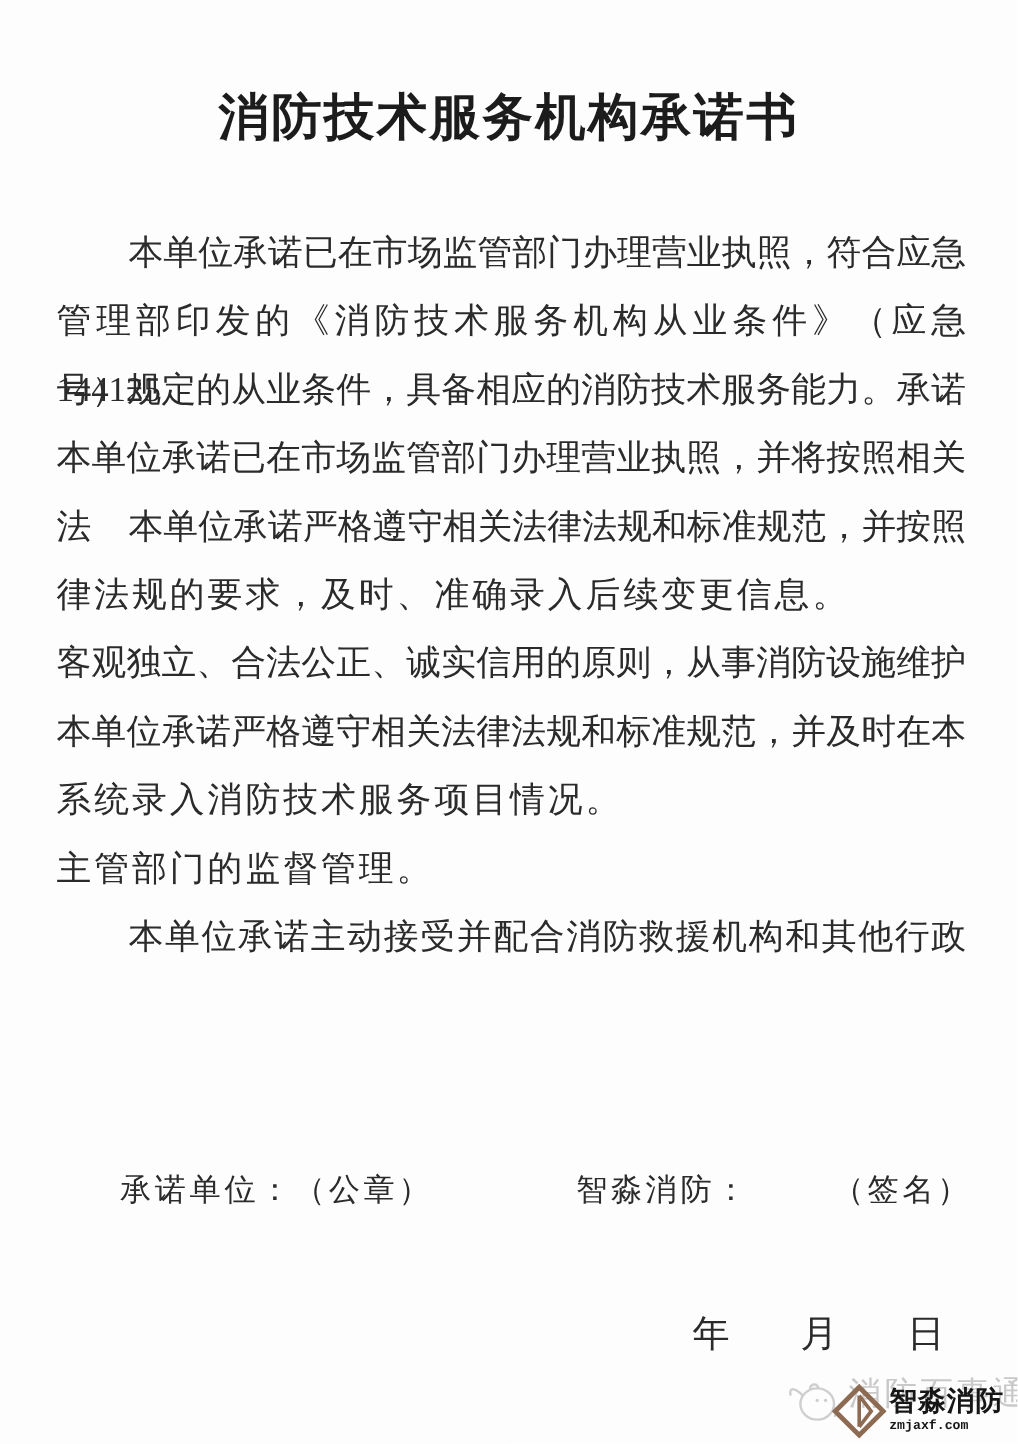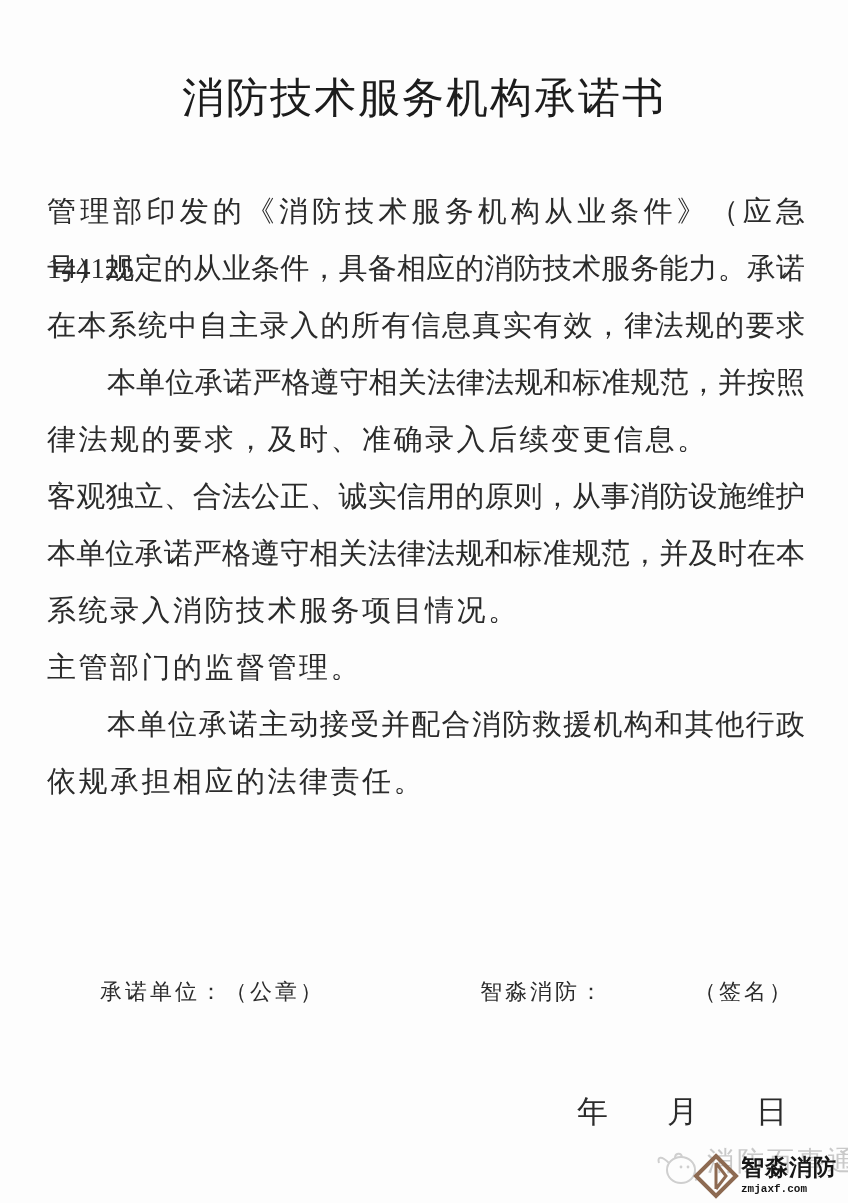--- a/index.html
+++ b/index.html
@@ -13,21 +13,21 @@
     color: #2b2b2b;
     overflow: hidden;
   }
   .doc-title {
     position: absolute;
     top: 70px;
     left: 0;
     width: 100%;
     text-align: center;
     font-family: "Liberation Sans", "DejaVu Sans", sans-serif;
-    font-weight: 400;
+    font-weight: 700;
     font-size: 42px;
     letter-spacing: 2px;
     color: #1c1c1c;
   }
   .body-text {
     position: absolute;
     top: 183px;
     left: 47px;
     width: 758px;
     font-size: 29px;
@@ -48,21 +48,21 @@
     letter-spacing: 2.5px;
   }
   .bline.ind { padding-left: 60px; }
   .bline.just.ind { padding-left: 60px; width: 698px; }
   .signature-row {
     position: absolute;
     top: 968px;
     left: 0;
     width: 100%;
     height: 48px;
-    font-size: 22px;
+    font-size: 26px;
     line-height: 48px;
     letter-spacing: 3px;
   }
   .sig-unit   { position: absolute; left: 100px; }
   .sig-rep    { position: absolute; left: 480px; }
   .sig-sign   { position: absolute; left: 694px; }
   .date-row {
     position: absolute;
     top: 1090px;
     left: 0;
@@ -120,34 +120,34 @@
 </style>
 </head>
 <body>
 
 <div class="page">
 
   <div class="doc-title">消防技术服务机构承诺书</div>
 
   <div class="body-text">
 
+    <div class="bline just ind">本单位承诺已在市场监管部门办理营业执照，符合应急</div>
     <div class="bline just">管理部印发的《消防技术服务机构从业条件》（应急 144125</div>
     <div class="bline just">号）规定的从业条件，具备相应的消防技术服务能力。承诺</div>
-    <div class="bline just">在本系统中自主录入的所有信息真实有效，律法规的要求</div>
+    <div class="bline just">本单位承诺已在市场监管部门办理营业执照，并将按照相关法</div>
     <div class="bline just ind">本单位承诺严格遵守相关法律法规和标准规范，并按照</div>
 
     <div class="bline lastline">律法规的要求，及时、准确录入后续变更信息。</div>
     <div class="bline just">客观独立、合法公正、诚实信用的原则，从事消防设施维护</div>
     <div class="bline just">本单位承诺严格遵守相关法律法规和标准规范，并及时在本</div>
     <div class="bline lastline">系统录入消防技术服务项目情况。</div>
 
     <div class="bline lastline">主管部门的监督管理。</div>
     <div class="bline just ind">本单位承诺主动接受并配合消防救援机构和其他行政</div>
 
-    <div class="bline lastline">依规承担相应的法律责任。</div>
   </div>
 
   <div class="signature-row">
     <span class="sig-unit">承诺单位：（公章）</span>
     <span class="sig-rep">智淼消防：</span>
     <span class="sig-sign">（签名）</span>
   </div>
 
   <div class="date-row">
     <span class="date-year">年</span>

